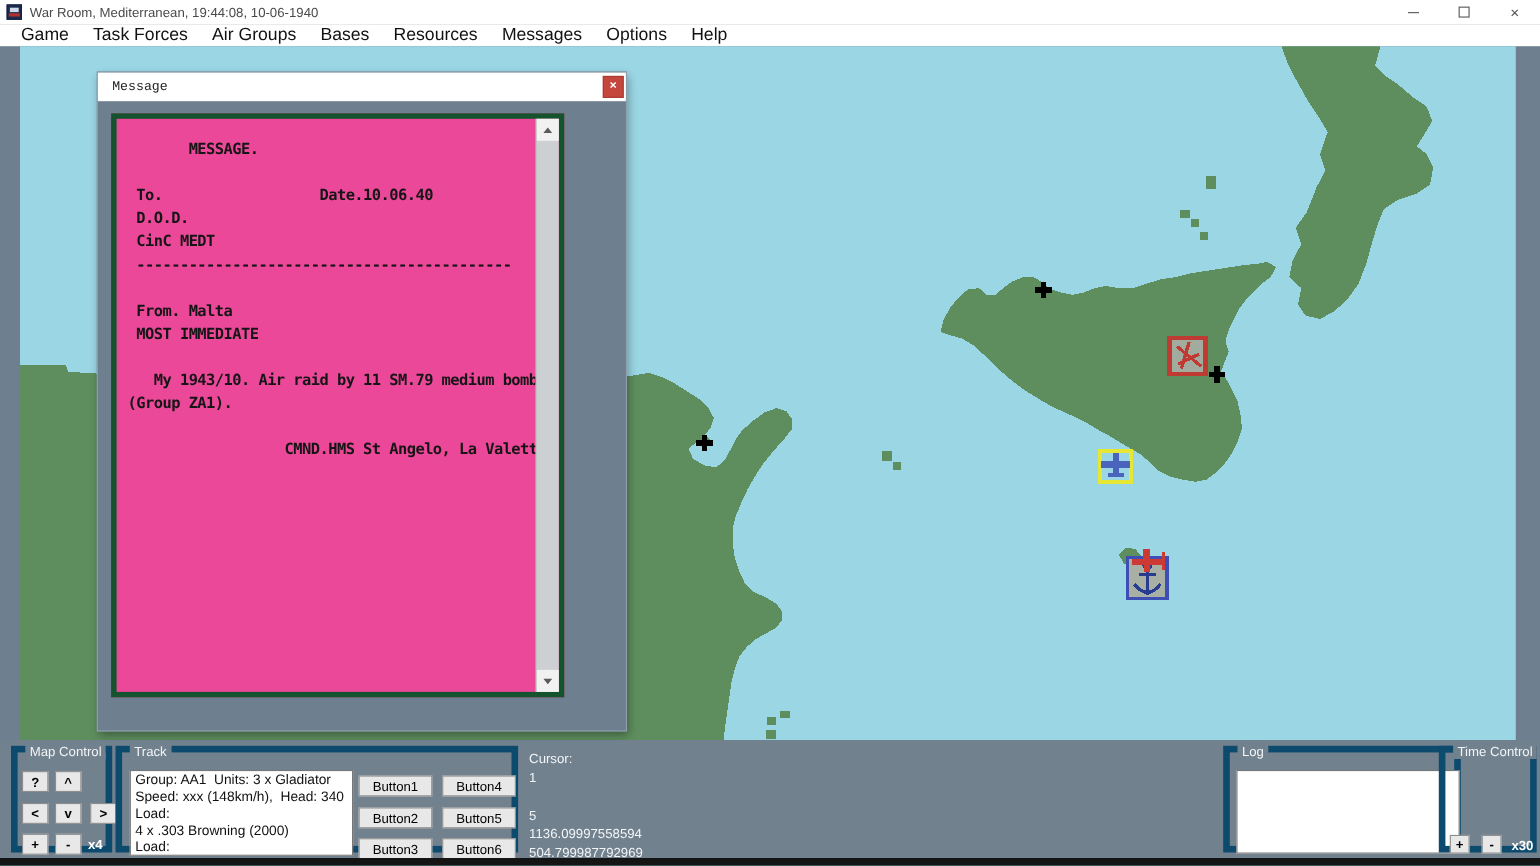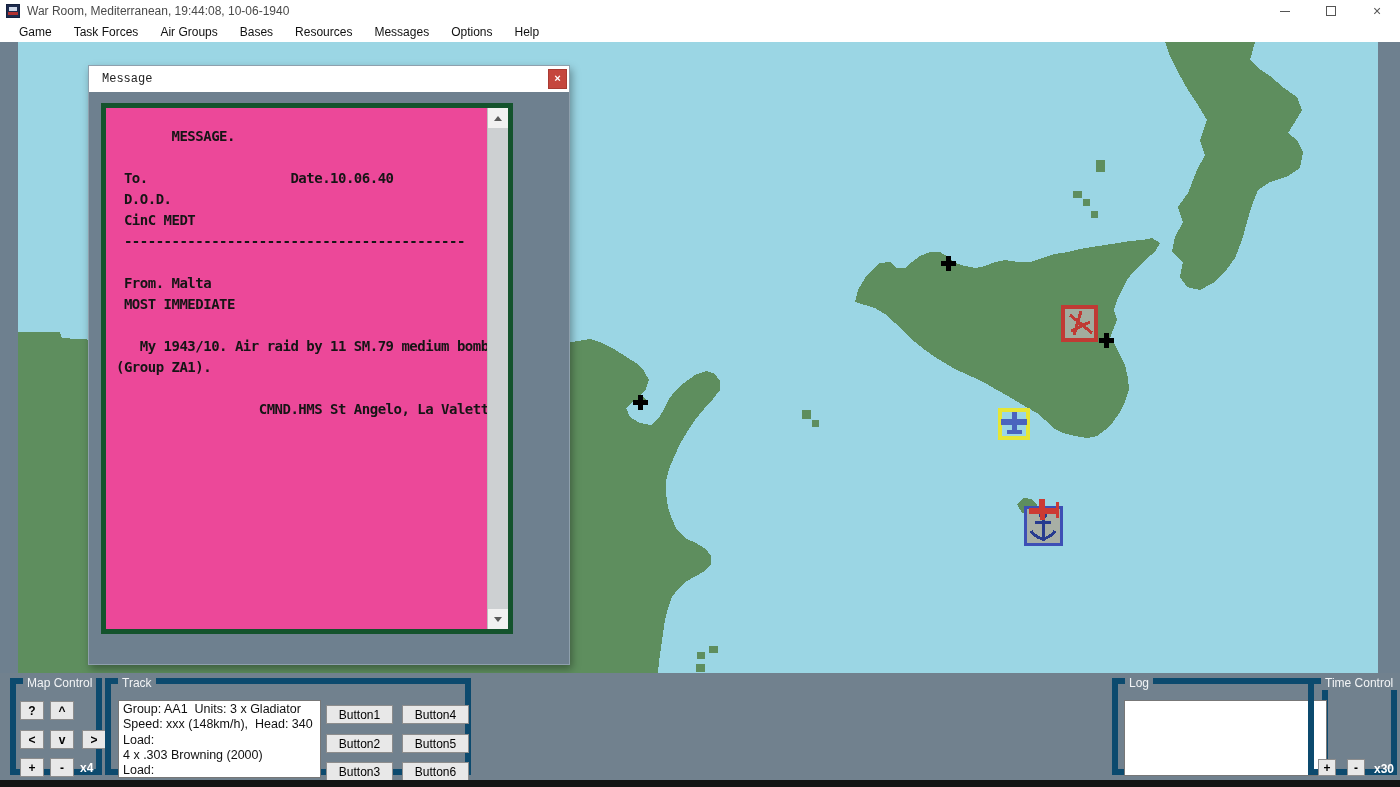--- a/index.html
+++ b/index.html
@@ -18,21 +18,21 @@
   .app-icon::before{content:"";position:absolute;left:2px;top:2px;width:8px;height:4px;background:#cfd8e8;}
   .title-text{left:27px;top:0;height:22px;line-height:22px;font-size:12px;color:#4a4a4a;white-space:nowrap;}
   .win-btns{right:0;top:0;height:22px;display:flex;}
   .win-btn{width:46px;height:22px;display:flex;align-items:center;justify-content:center;color:#555;}
   .glyph-min{width:10px;height:0;border-bottom:1px solid #555;}
   .glyph-restore{width:8px;height:8px;border:1px solid #555;position:relative;background:#fff;}
   .glyph-restore::before{content:"";position:absolute;left:2px;top:-3px;width:8px;height:8px;border:1px solid #555;z-index:-1;}
   .glyph-close{font-size:14px;line-height:14px;color:#555;}
 
   .menubar{left:0;top:22px;width:1400px;height:20px;background:#FFFFFF;display:flex;align-items:center;padding-left:8px;box-sizing:border-box;}
-  .menu-item{font-size:12px;color:#111;padding:0 11px;height:20px;line-height:20px;white-space:nowrap;}
+  .menu-item{font-size:16px;color:#111;padding:0 11px;height:20px;line-height:20px;white-space:nowrap;}
 
   
   .map-holder{left:18px;top:42px;width:1360px;height:631px;}
 
   
   .dialog{left:88px;top:65px;width:482px;height:600px;background:#6E808F;border:1px solid #8fa0ad;box-sizing:border-box;box-shadow:2px 4px 8px rgba(0,0,0,0.35);}
   .dlg-titlebar{left:0;top:0;width:100%;height:26px;background:#FFFFFF;font-family:Liberation Mono, monospace;}
   .dlg-title{left:13px;top:0;height:26px;line-height:26px;font-size:12px;color:#222;}
   .dlg-close{right:2px;top:3px;width:19px;height:20px;background:#C5463D;border:1px solid #a93a32;box-sizing:border-box;
     color:#fff;font-size:11px;font-weight:bold;display:flex;align-items:center;justify-content:center;cursor:pointer;}
@@ -250,20 +250,26 @@
 Load:</pre>
     </div>
     <div class="abs btn trk-btn" style="left:215px;top:21px;">Button1</div>
     <div class="abs btn trk-btn" style="left:215px;top:50px;">Button2</div>
     <div class="abs btn trk-btn" style="left:215px;top:78px;">Button3</div>
     <div class="abs btn trk-btn" style="left:291px;top:21px;">Button4</div>
     <div class="abs btn trk-btn" style="left:291px;top:50px;">Button5</div>
     <div class="abs btn trk-btn" style="left:291px;top:78px;">Button6</div>
   </div>
 
+  <pre class="abs cursor-pre">Cursor:
+1
+
+5
+1136.09997558594
+504.799987792969</pre>
 
   <div class="abs groupbox gb-log">
     <span class="gb-label">Log</span>
     <div class="abs log-box"></div>
   </div>
 
   <div class="abs groupbox gb-time">
     <span class="gb-label">Time Control</span>
     <div class="abs btn tc-btn" style="left:4px;top:75px;">+</div>
     <div class="abs btn tc-btn" style="left:33px;top:75px;">-</div>

